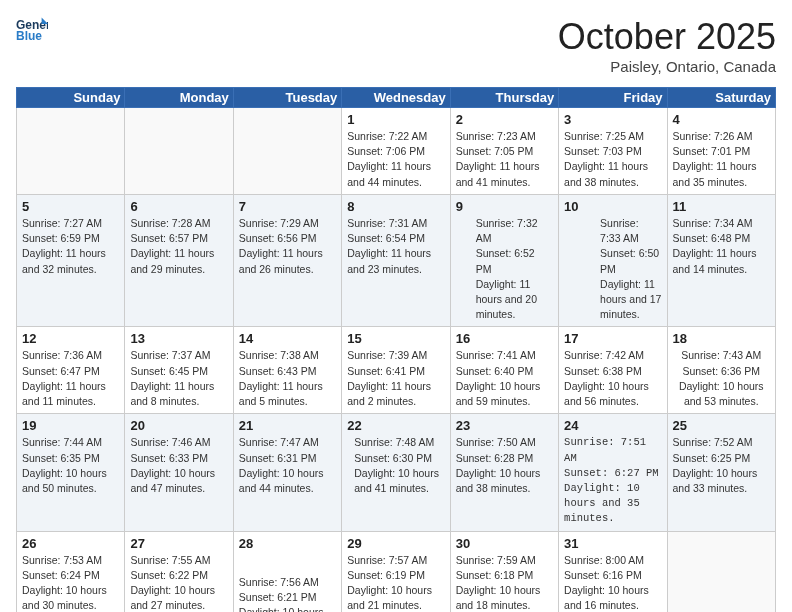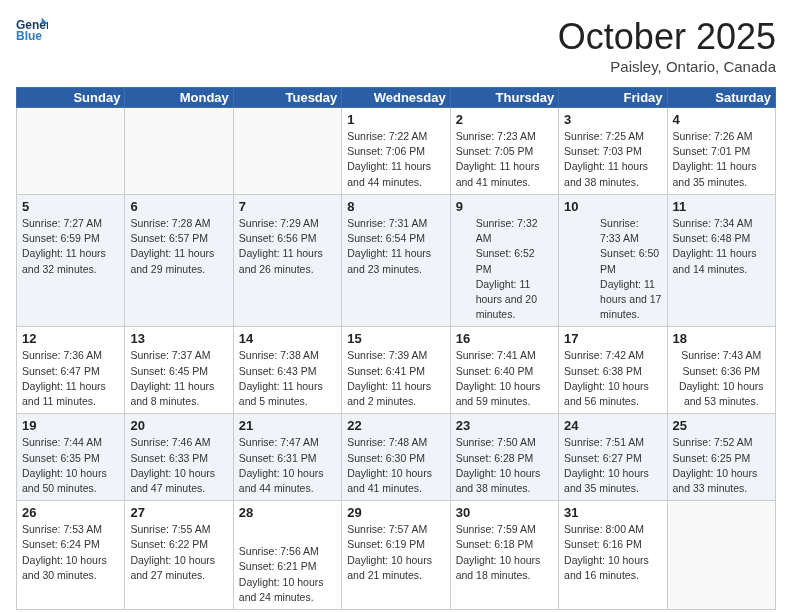--- a/index.html
+++ b/index.html
@@ -248,33 +248,33 @@
 Daylight: 10 hours and 47 minutes.</div>
         </td>
         <td>
           <span class="day-num">21</span>
           <div class="day-info" style="white-space: pre-line;">Sunrise: 7:47 AM
 Sunset: 6:31 PM
 Daylight: 10 hours and 44 minutes.</div>
         </td>
         <td>
           <span class="day-num">22</span>
-          <div class="day-info" style="white-space: pre-line;">Sunrise: 7:48 AM
+          <div class="day-info" style="white-space: pre-line; margin-left: 7px;">Sunrise: 7:48 AM
 Sunset: 6:30 PM
 Daylight: 10 hours and 41 minutes.</div>
         </td>
         <td>
           <span class="day-num">23</span>
           <div class="day-info" style="white-space: pre-line;">Sunrise: 7:50 AM
 Sunset: 6:28 PM
 Daylight: 10 hours and 38 minutes.</div>
         </td>
         <td>
           <span class="day-num">24</span>
-          <div class="day-info" style="white-space: pre-line;">Sunrise: 7:51 AM
+          <div class="day-info" style="white-space: pre-line; font-family: Liberation Mono, monospace;">Sunrise: 7:51 AM
 Sunset: 6:27 PM
 Daylight: 10 hours and 35 minutes.</div>
         </td>
         <td>
           <span class="day-num">25</span>
           <div class="day-info" style="white-space: pre-line;">Sunrise: 7:52 AM
 Sunset: 6:25 PM
 Daylight: 10 hours and 33 minutes.</div>
         </td>
       </tr>

